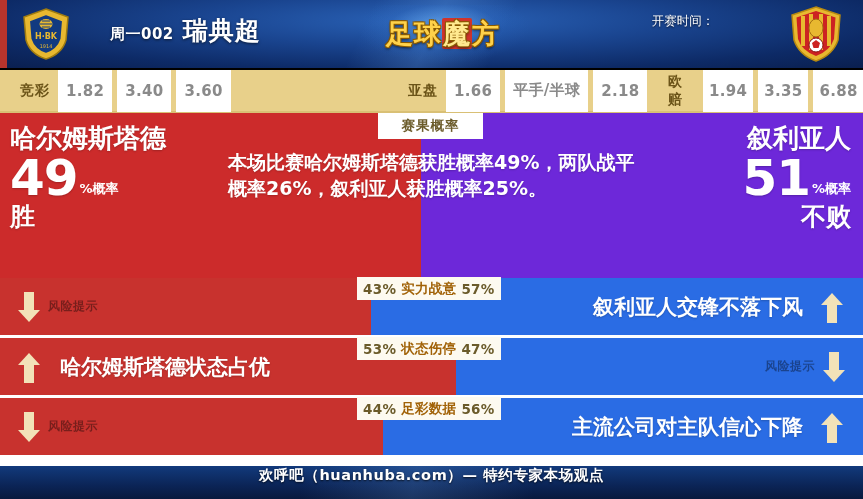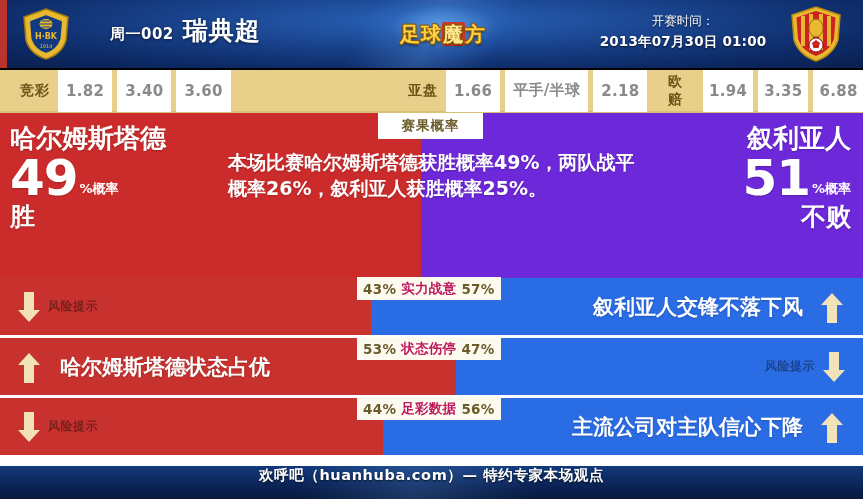--- a/index.html
+++ b/index.html
@@ -37,21 +37,21 @@
   .match-round { font-size: 15px; font-weight: bold; letter-spacing: .5px; }
   .match-league { font-size: 25px; font-weight: bold; letter-spacing: 1px; }
 
   .brand {
     position: absolute; left: 358px; top: 5px; width: 170px; height: 58px;
     display: flex; align-items: center; justify-content: center;
     background:
       radial-gradient(ellipse at 50% 38%, rgba(120,190,255,.55) 0%, rgba(40,100,190,.22) 45%, rgba(0,0,0,0) 72%);
   }
   .brand-text {
-    font-size: 20px; font-weight: bold; letter-spacing: 1px;
+    font-size: 27px; font-weight: bold; letter-spacing: 1px;
     color: #ffd24a;
     text-shadow:
       -1px -1px 0 #8a5a00, 1px -1px 0 #8a5a00, -1px 1px 0 #8a5a00, 1px 1px 0 #8a5a00,
       0 2px 3px rgba(0,0,0,.65);
     position: relative; display: inline-block;
   }
   .brand-text .mo {
     color: #ffe98f;
     background: #d0342c;
     padding: 0 1px;
@@ -151,21 +151,21 @@
     position: absolute; left: 0; top: 0; height: 57px;
     background: #c8322e;
   }
   .row-chip {
     position: absolute; top: -1px; height: 23px;
     background: #fdfaf0; color: #6b5b2a;
     display: flex; align-items: center; gap: 5px;
     padding: 0 6px; font-size: 13.5px; font-weight: bold;
     letter-spacing: .3px; z-index: 5;
   }
-  .row-chip .lbl { color: #be185d; }
+  .row-chip .lbl { color: #a16207; }
   .msg {
     position: absolute; top: 50%; transform: translateY(-50%);
     font-size: 21px; font-weight: bold; color: #ffffff;
     letter-spacing: 0px; white-space: nowrap;
     text-shadow: 0 1px 2px rgba(0,0,0,.2);
   }
   .msg.left  { left: 60px; }
   .msg.right { right: 60px; }
 
   .risk {
@@ -234,21 +234,20 @@
     </div>
 
     <div class="brand">
       <span class="brand-text">
         <span>足球</span><span class="mo">魔</span><span>方</span>
       </span>
     </div>
 
     <div class="kickoff">
       <div class="kickoff-label">开赛时间：</div>
-      <div class="kickoff-value">2013年07月30日 01:00</div>
     </div>
 
     <div class="logo-right">
       <svg viewBox="0 0 58 60" width="58" height="60">
         <path d="M29 3 L53 11 L51 36 Q46 51 29 57 Q12 51 7 36 L5 11 Z" fill="#e8b830" stroke="#b88a10" stroke-width="1.5"></path>
         <path d="M29 7 L48.5 13.5 L47 35 Q43 47 29 52 Q15 47 11 35 L9.5 13.5 Z" fill="#cc2222"></path>
         <g fill="#e8b830">
           <rect x="14" y="12" width="4" height="30"></rect>
           <rect x="22" y="10" width="4" height="36"></rect>
           <rect x="32" y="10" width="4" height="36"></rect>

